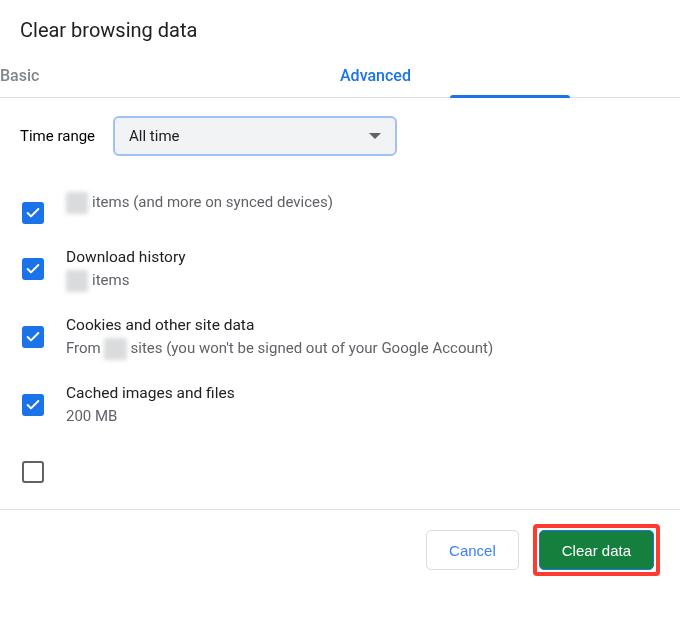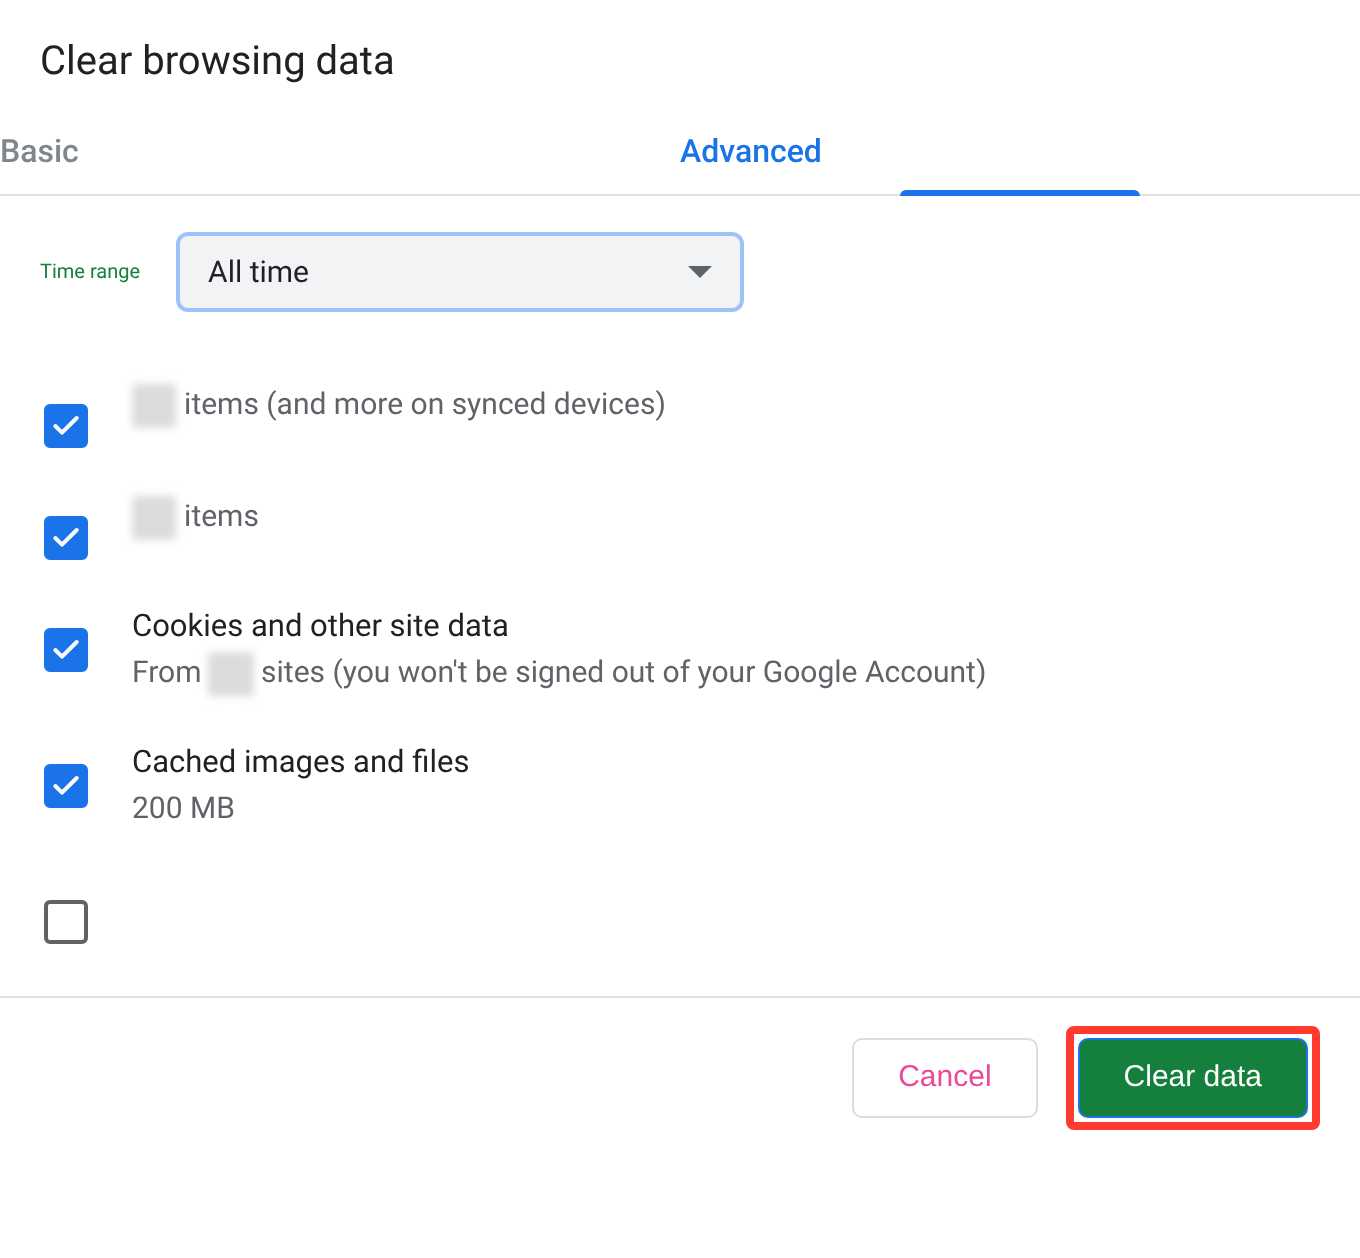--- a/index.html
+++ b/index.html
@@ -45,22 +45,22 @@
     border-radius: 3px 3px 0 0;
   }
   .body { padding: 18px 20px 8px 20px; }
   .timerange-row {
     display: flex;
     align-items: center;
     gap: 18px;
     margin-bottom: 24px;
   }
   .tr-label {
-    font-size: 10px;
-    color: #15803d;
+    font-size: 15px;
+    color: #000000;
   }
   .select {
     position: relative;
     display: flex;
     align-items: center;
     width: 284px;
     height: 40px;
     border: 2px solid #9ec1f7;
     border-radius: 6px;
     background: #f1f3f4;
@@ -138,21 +138,21 @@
     padding: 0 22px;
     border-radius: 5px;
     font-size: 15px;
     font-weight: 500;
     cursor: pointer;
     display: inline-flex;
     align-items: center;
     justify-content: center;
     border: 1px solid #dadce0;
     background: #fff;
-    color: #ec4899;
+    color: #3b82f6;
   }
   .btn.primary {
     background: #15803d;
     border-color: #1a73e8;
     color: #fff;
   }
   .highlight-box {
     border: 4px solid #ff3b30;
     border-radius: 4px;
     padding: 2px;
@@ -193,20 +193,21 @@
       </div>
     </div>
 
     <div class="option-row">
       <div class="checkbox checked">
         <svg viewBox="0 0 24 24">
             <path d="M20 6L9 17l-5-5" fill="none" stroke="#fff" stroke-width="3" stroke-linecap="round" stroke-linejoin="round"></path>
           </svg>
       </div>
       <div class="option-text">
+        <div class="opt-title">Download history</div>
         <div class="opt-desc">
           <span class="blur">xxx</span><span> items</span>
         </div>
       </div>
     </div>
 
     <div class="option-row">
       <div class="checkbox checked">
         <svg viewBox="0 0 24 24">
             <path d="M20 6L9 17l-5-5" fill="none" stroke="#fff" stroke-width="3" stroke-linecap="round" stroke-linejoin="round"></path>

